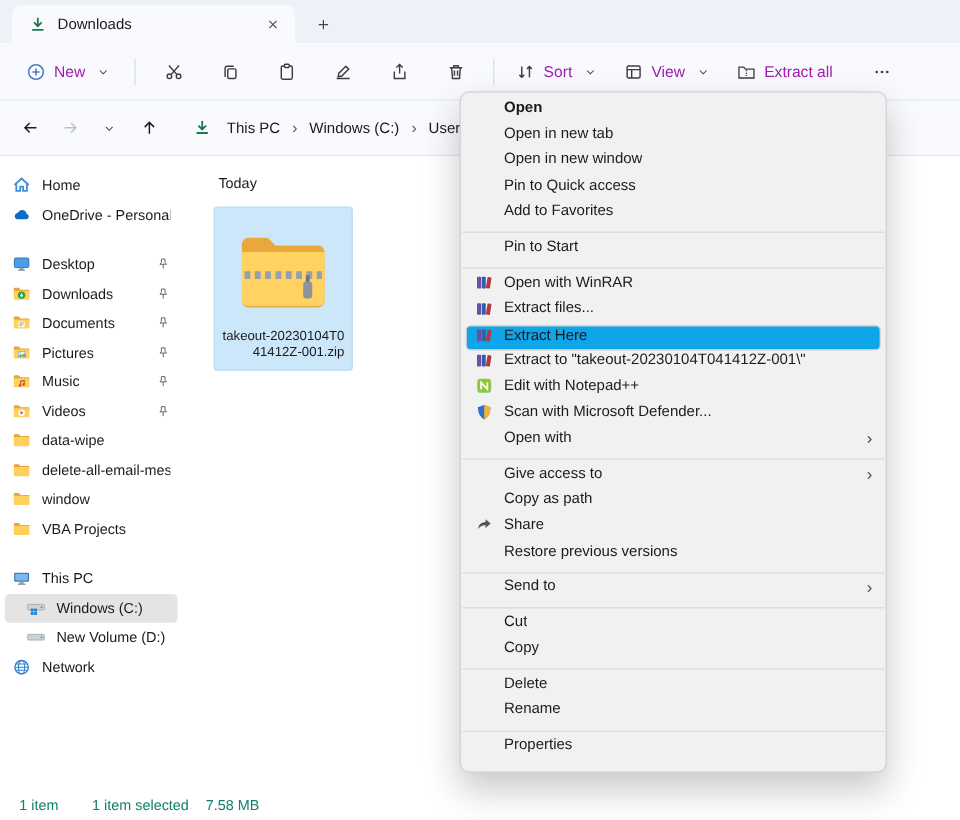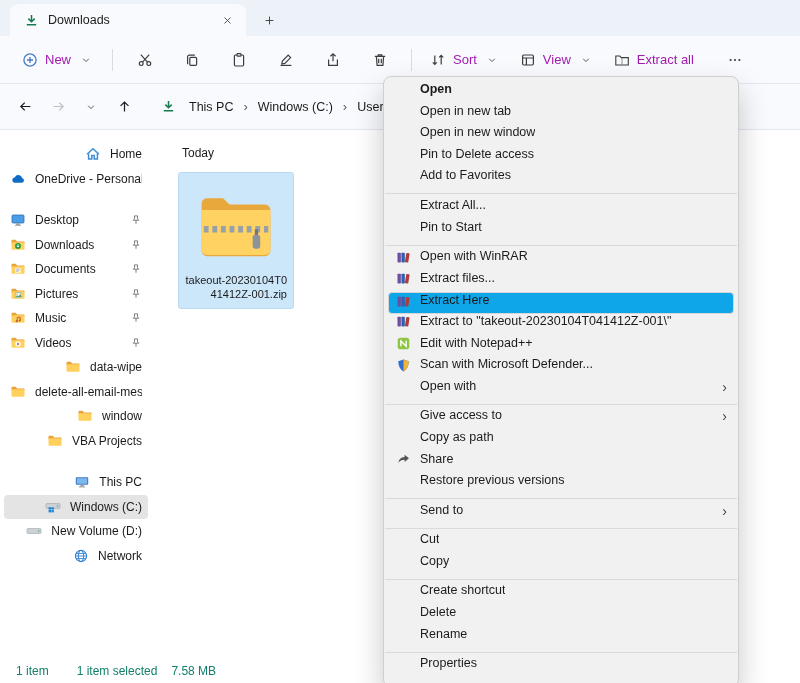--- a/index.html
+++ b/index.html
@@ -35,21 +35,21 @@
   .breadcrumb{display:flex;align-items:center;margin-left:14px;font-size:12.5px;}
   .bc-icon{margin:0 6px 0 4px;}
   .crumb{padding:5px 7px;border-radius:4px;white-space:nowrap;}
   .crumb-sep{padding:0 3px;color:#5a5a5a;font-size:13px;}
 
   
   .main{display:flex;height:529px;background:#fff;}
   .sidebar{width:152px;padding:12px 4px 0;overflow:hidden;}
   .side-section{margin-bottom:17px;}
   .side-item{display:flex;align-items:center;gap:9px;height:24.5px;padding:0 6px;border-radius:4px;
-             font-size:12px;white-space:nowrap;justify-content:flex-end;}
+             font-size:12px;white-space:nowrap;}
   .side-item.selected{background:#e4e4e4;}
   .side-label{overflow:hidden;}
   .pin{margin-left:auto;display:inline-flex;width:12px;height:12px;flex:none;}
 
   .content{flex:1;padding:12px 0 0 26px;}
   .group-label{font-size:12px;margin:4px 0 12px 4px;}
   .file-tile{width:116px;padding:8px 4px 7px;background:#cde7fa;border:1px solid #b8daf3;
              border-radius:3px;display:flex;flex-direction:column;align-items:center;gap:5px;}
   .file-icon{width:88px;height:88px;display:flex;align-items:center;justify-content:center;}
   .file-name{font-size:11px;line-height:13.5px;text-align:right;word-break:break-all;max-width:102px;}
@@ -511,31 +511,27 @@
       <div class="menu-item">
         <span class="menu-icon"></span>
         <span class="menu-label">Open in new tab</span>
       </div>
       <div class="menu-item">
         <span class="menu-icon"></span>
         <span class="menu-label">Open in new window</span>
       </div>
       <div class="menu-item">
         <span class="menu-icon"></span>
-        <span class="menu-label">Pin to Delete access</span>
+        <span class="menu-label">Pin to Quick access</span>
       </div>
       <div class="menu-item">
         <span class="menu-icon"></span>
         <span class="menu-label">Add to Favorites</span>
       </div>
       <div class="menu-sep"></div>
-      <div class="menu-item">
-        <span class="menu-icon"></span>
-        <span class="menu-label">Extract All...</span>
-      </div>
       <div class="menu-item">
         <span class="menu-icon"></span>
         <span class="menu-label">Pin to Start</span>
       </div>
       <div class="menu-sep"></div>
       <div class="menu-item">
         <span class="menu-icon">
           <svg viewBox="0 0 16 16" width="15" height="15">
             <rect x="1.6" y="2.8" width="3.6" height="10.4" rx=".7" fill="#6d4fa1"></rect>
             <rect x="5.8" y="2.8" width="3.6" height="10.4" rx=".7" fill="#2f5fae"></rect>
@@ -630,24 +626,20 @@
         <span class="menu-icon"></span>
         <span class="menu-label">Cut</span>
       </div>
       <div class="menu-item">
         <span class="menu-icon"></span>
         <span class="menu-label">Copy</span>
       </div>
       <div class="menu-sep"></div>
       <div class="menu-item">
         <span class="menu-icon"></span>
-        <span class="menu-label">Create shortcut</span>
-      </div>
-      <div class="menu-item">
-        <span class="menu-icon"></span>
         <span class="menu-label">Delete</span>
       </div>
       <div class="menu-item">
         <span class="menu-icon"></span>
         <span class="menu-label">Rename</span>
       </div>
       <div class="menu-sep"></div>
       <div class="menu-item">
         <span class="menu-icon"></span>
         <span class="menu-label">Properties</span>

